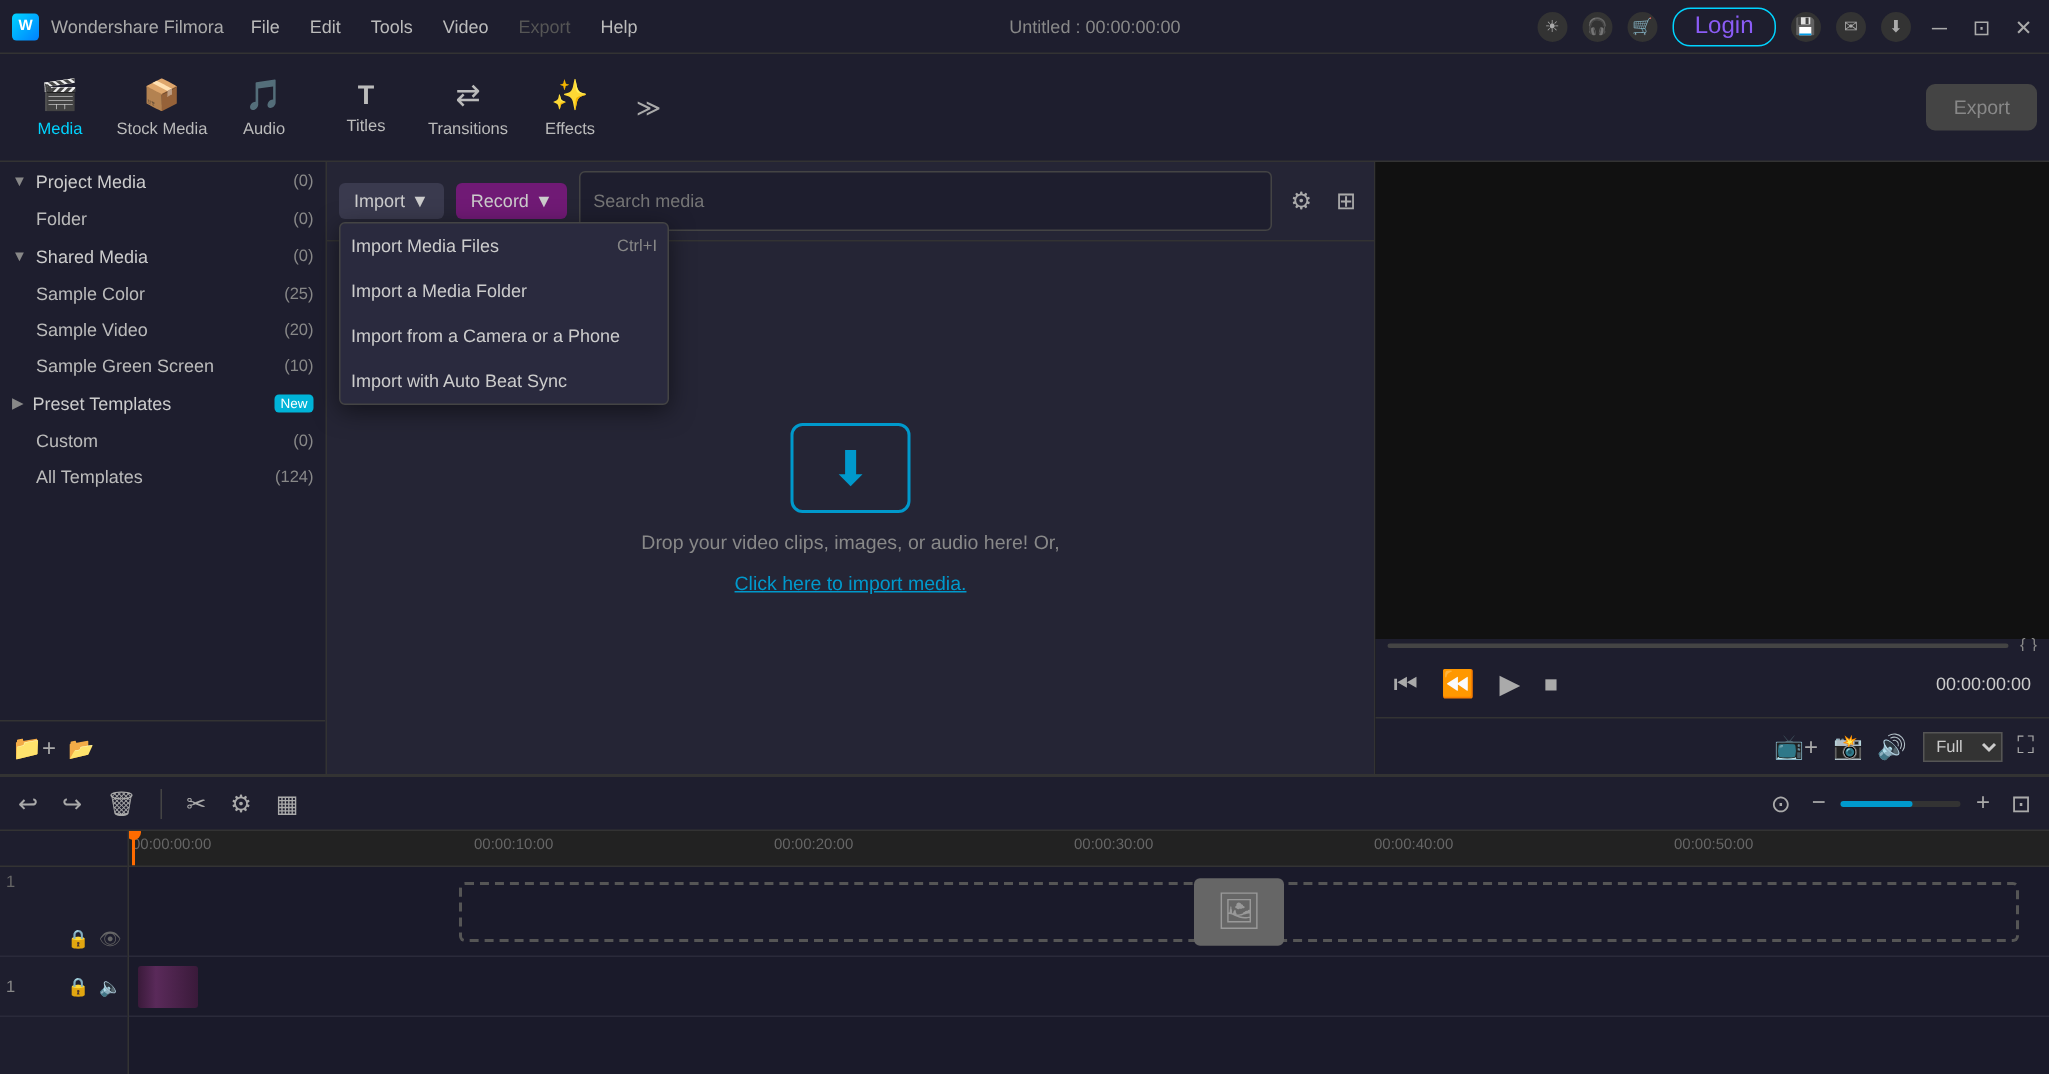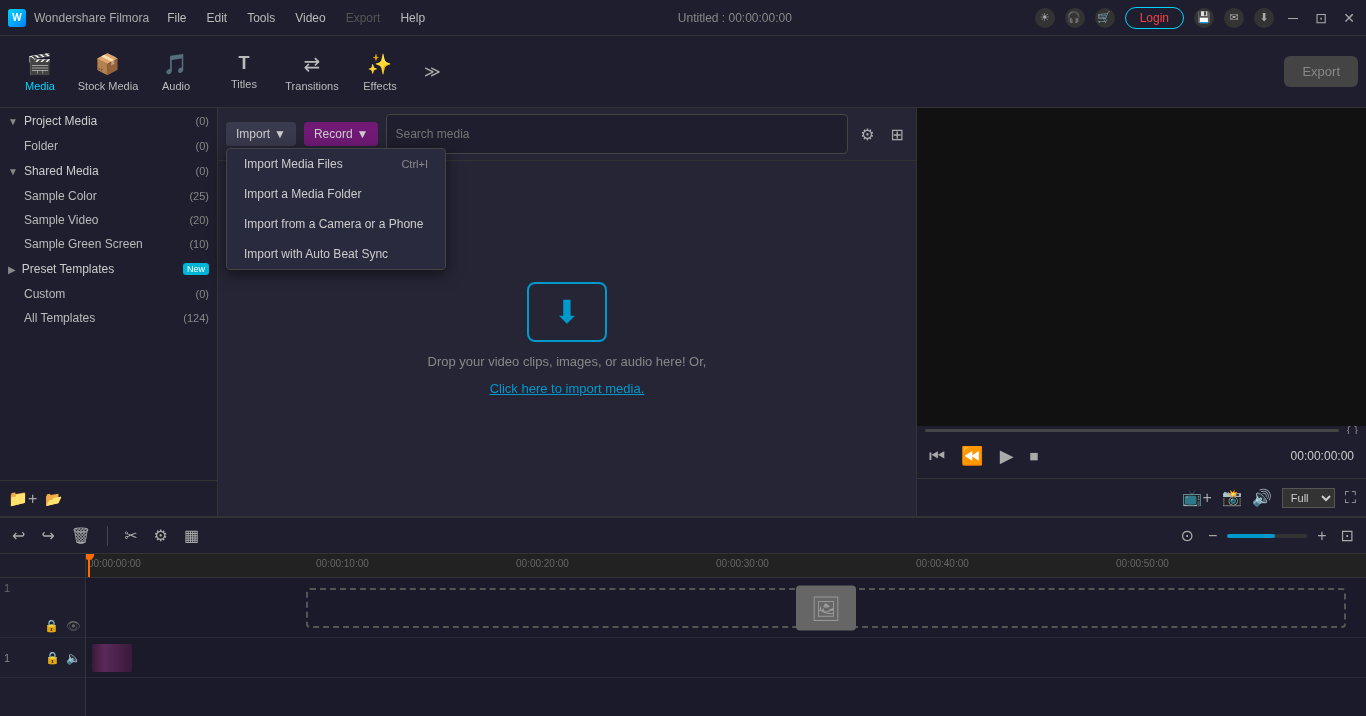--- a/index.html
+++ b/index.html
@@ -16,21 +16,21 @@
       border-bottom: 1px solid #333;
     }
     #titlebar-left { display: flex; align-items: center; gap: 8px; }
     #titlebar-logo { width: 18px; height: 18px; background: linear-gradient(135deg, #00d4ff, #0080ff); border-radius: 3px; display: flex; align-items: center; justify-content: center; }
     #titlebar-appname { color: #aaa; font-size: 12px; }
     #titlebar-menu { display: flex; gap: 0; }
     .menu-item { padding: 4px 10px; color: #bbb; font-size: 12px; cursor: pointer; }
     #titlebar-center { color: #888; font-size: 12px; }
     #titlebar-right { display: flex; align-items: center; gap: 10px; }
     .titlebar-icon { width: 20px; height: 20px; border-radius: 50%; background: #333; display: flex; align-items: center; justify-content: center; cursor: pointer; color: #aaa; font-size: 11px; }
-    #login-btn { border: 1.5px solid #00d4ff; color: #ef4444; background: transparent; padding: 3px 14px; border-radius: 12px; font-size: 12px; cursor: pointer; }
+    #login-btn { border: 1.5px solid #00d4ff; color: #8b5cf6; background: transparent; padding: 3px 14px; border-radius: 12px; font-size: 16px; cursor: pointer; }
     .wc-btn { width: 18px; height: 18px; display: flex; align-items: center; justify-content: center; color: #aaa; cursor: pointer; font-size: 14px; }
 
     
     #toolbar {
       height: 72px;
       background: #1e1e2e;
       display: flex;
       align-items: center;
       padding: 0 8px;
       border-bottom: 1px solid #333;
@@ -256,21 +256,21 @@
       background: #2a2a3e;
       border: 1px solid #444;
       border-radius: 4px;
       z-index: 1000;
       box-shadow: 0 4px 16px rgba(0,0,0,0.5);
     }
     .dropdown-item {
       display: flex;
       align-items: center;
       justify-content: space-between;
-      padding: 8px 17px;
+      padding: 8px 7px;
       cursor: pointer;
       color: #ccc;
       font-size: 12px;
     }
     .dropdown-shortcut { color: #888; font-size: 11px; }
 
     
     #left-panel-bottom {
       height: 36px;
       display: flex;

